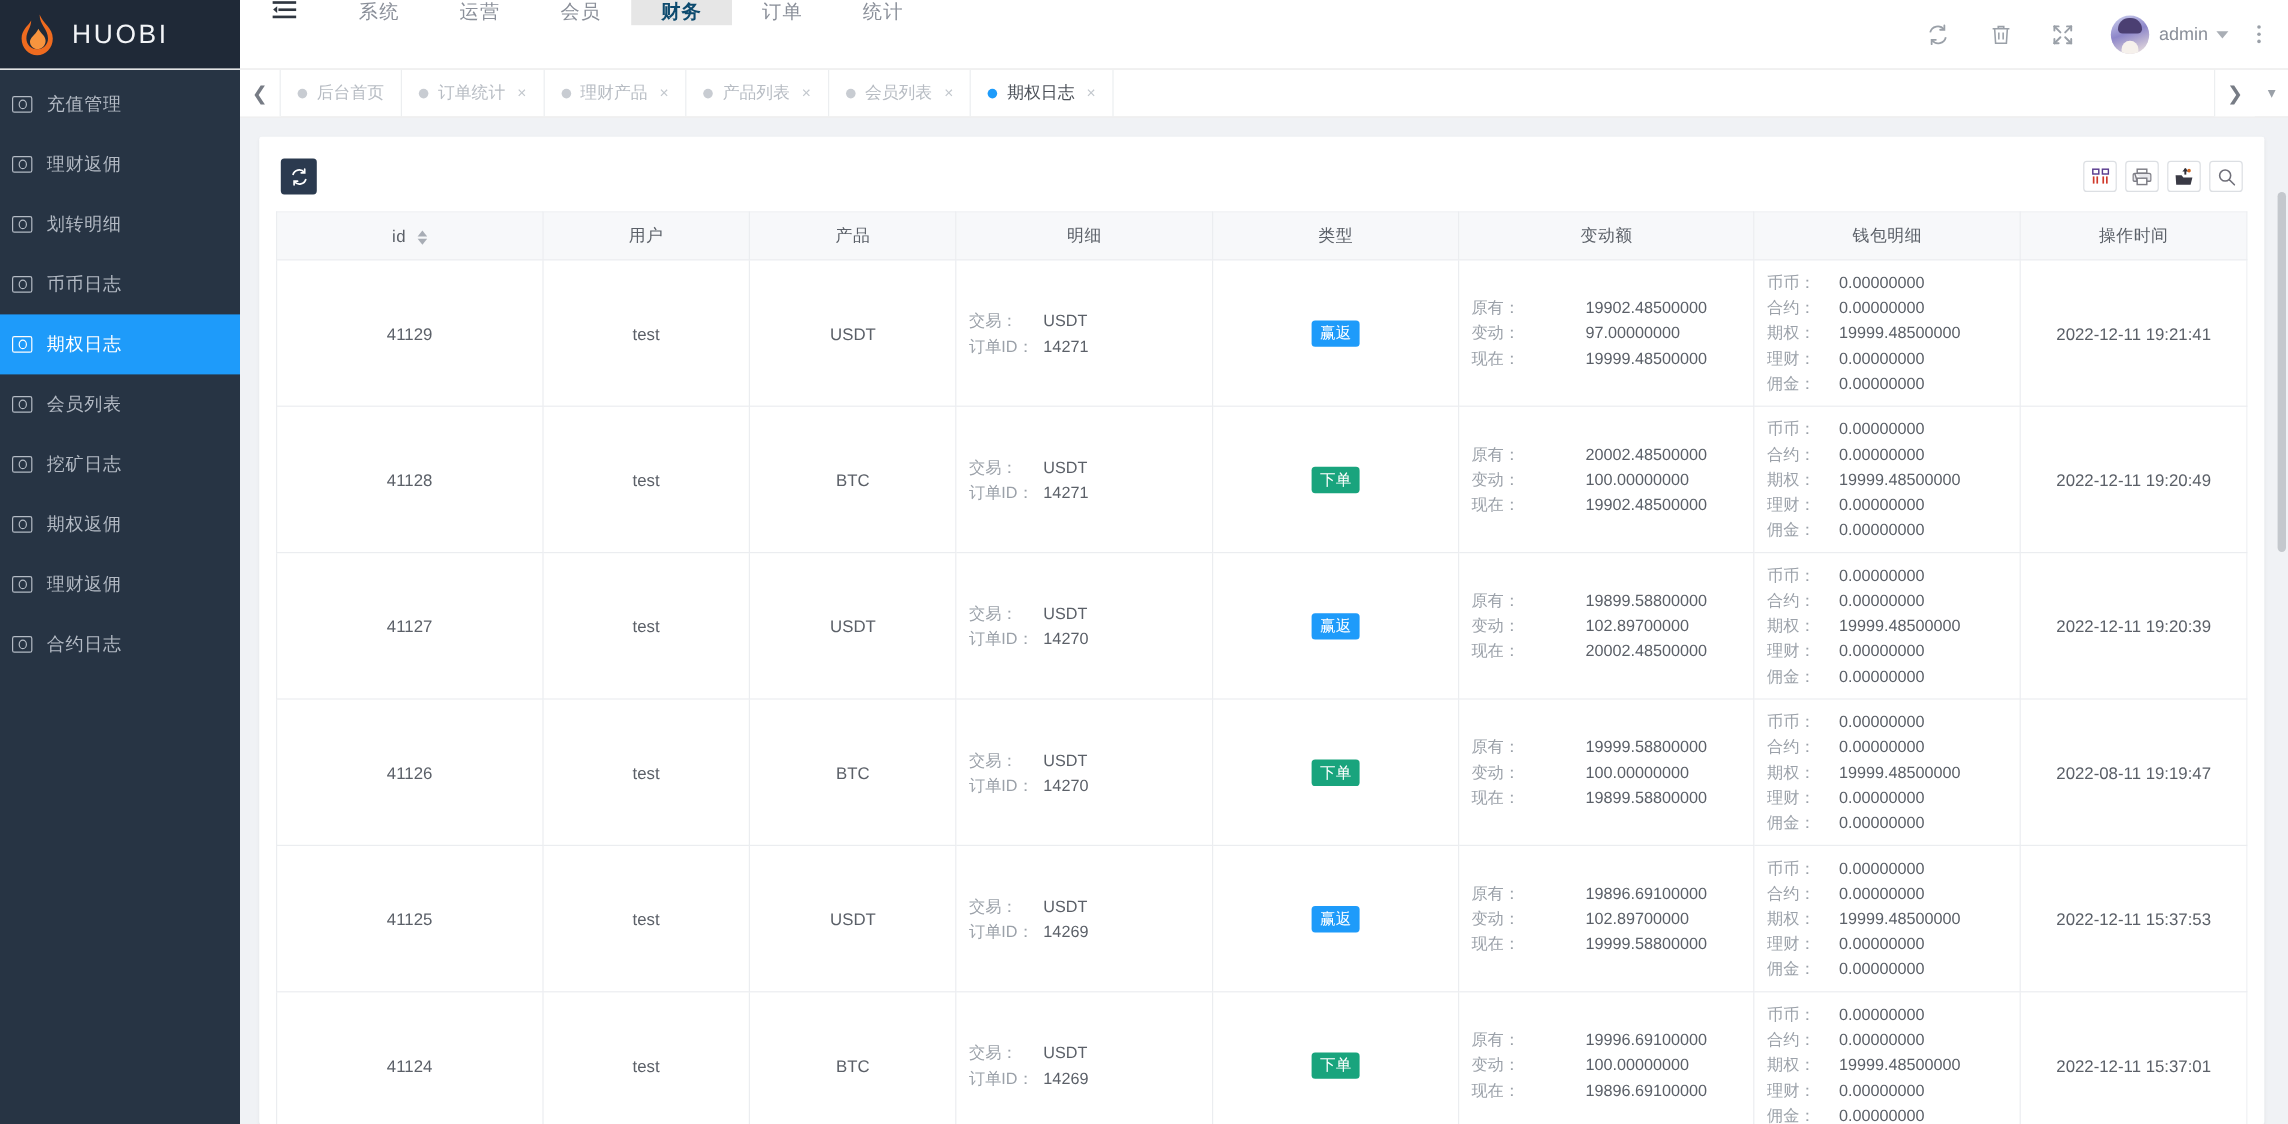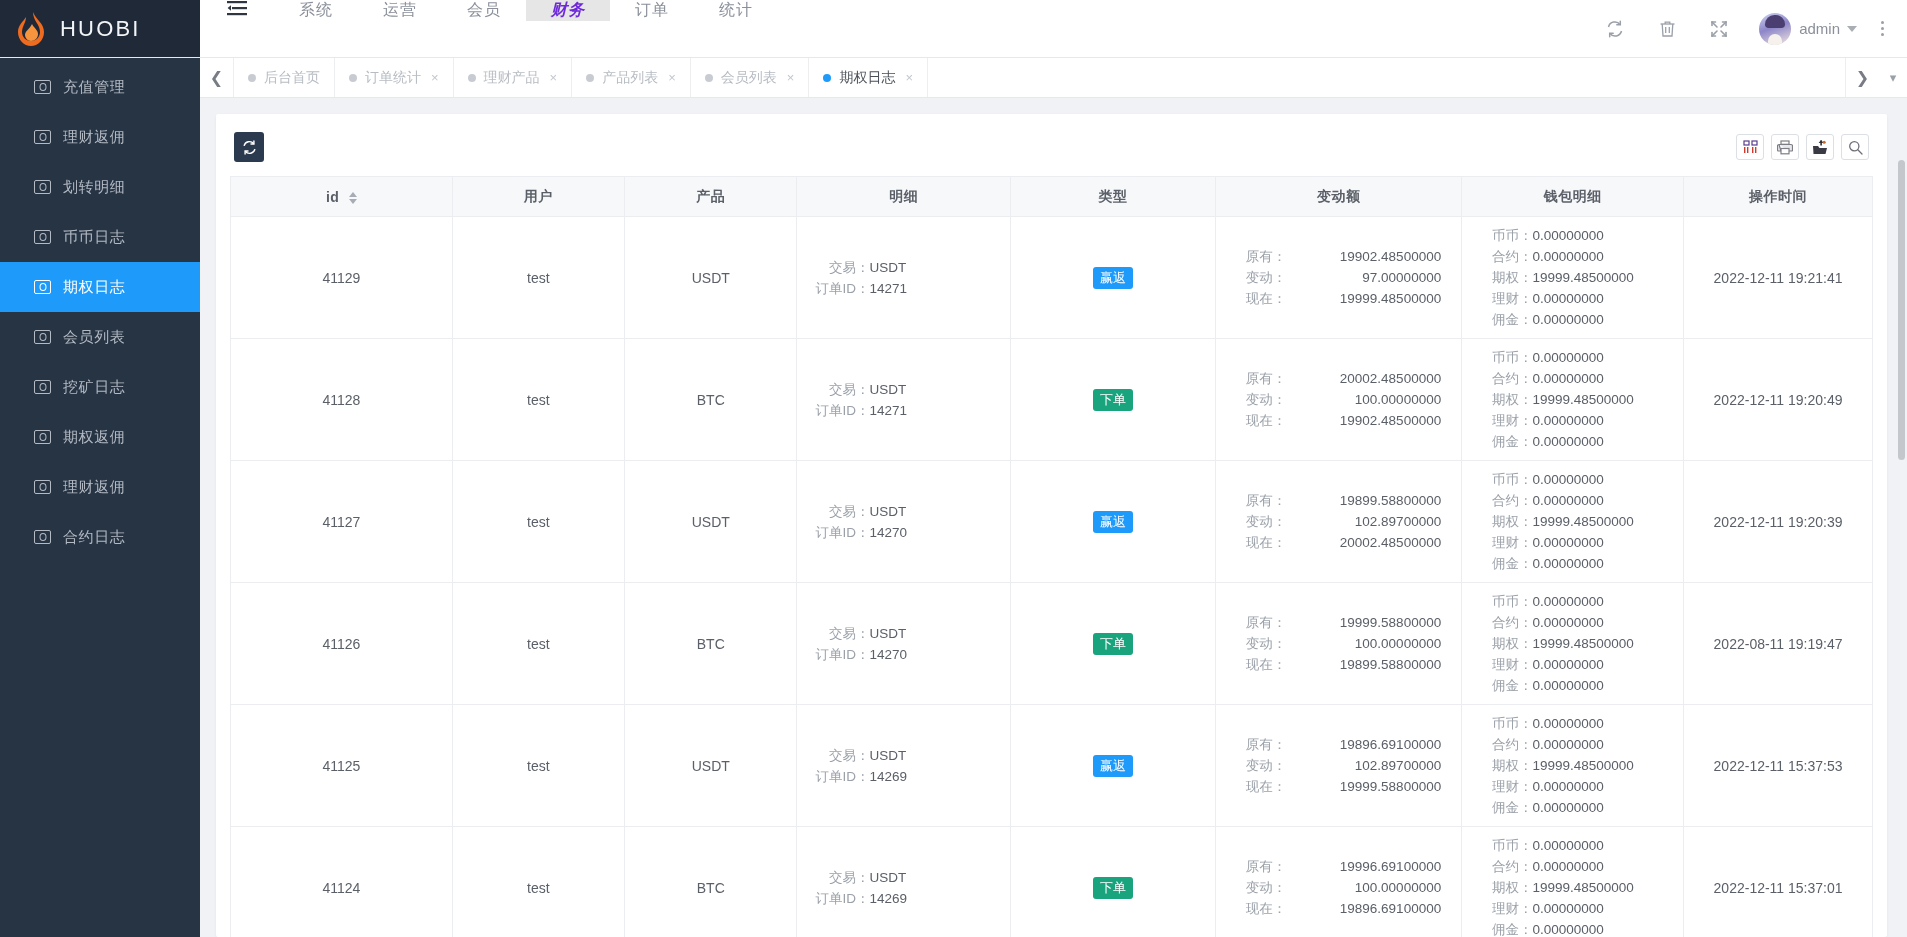--- a/index.html
+++ b/index.html
@@ -37,21 +37,21 @@
   .nav-toggle {
     width: 74px; display: flex; align-items: center; justify-content: center;
     cursor: pointer;
   }
   .nav-item {
     padding: 0 25px;
     display: flex; align-items: center; justify-content: center;
     font-size: 16px; color: #8a8f99; cursor: pointer;
     letter-spacing: 1px;
   }
-  .nav-item.active { background: #e6e6e6; color: #6d28d9; font-weight: bold; font-style: italic; }
+  .nav-item.active { background: #e6e6e6; color: #0c4a6e; font-weight: bold; }
 
   .topbar-right {
     display: flex; align-items: center; gap: 0px; padding-right: 16px;
   }
   .tb-icon {
     width: 52px; height: 58px;
     display: flex; align-items: center; justify-content: center;
     cursor: pointer; color: #9aa0a8;
   }
   .avatar {
@@ -86,21 +86,21 @@
 
   
   .sidebar {
     width: 200px; flex: 0 0 200px;
     background: #273444;
     overflow: hidden;
     padding-top: 4px;
   }
   .side-item {
     height: 50px; display: flex; align-items: center; gap: 12px;
-    padding-left: 34px; color: #b3bac4; font-size: 15px; cursor: pointer;
+    padding-left: 10px; color: #b3bac4; font-size: 15px; cursor: pointer;
     letter-spacing: 0.6px;
   }
   .side-item.active { background: #1e9bfa; color: #ffffff; }
   .side-ico {
     width: 17px; height: 14px; flex: 0 0 17px;
     border: 1.6px solid currentColor; border-radius: 2px;
     position: relative;
   }
   .side-ico::after {
     content: ""; position: absolute; left: 50%; top: 50%;
@@ -161,39 +161,39 @@
   .tool-btn {
     width: 28px; height: 26px; border: 1px solid #dcdfe3; border-radius: 3px;
     background: #fff; display: flex; align-items: center; justify-content: center;
     cursor: pointer;
   }
 
   
   .table-scroll { flex: 1 1 auto; overflow: hidden; min-height: 0; }
   table { width: 100%; border-collapse: collapse; table-layout: fixed; }
   thead th {
-    background: #f7f8fa; color: #5b6068; font-size: 14px; font-weight: bold;
+    background: #f7f8fa; color: #5b6068; font-size: 14px; font-weight: normal;
     height: 40px; border: 1px solid #ebedf0; text-align: center;
     letter-spacing: 0.5px;
   }
   .sort-ar {
     display: inline-flex; flex-direction: column; gap: 2px;
     vertical-align: middle; margin-left: 5px;
   }
   .sort-ar i { display:block; width:0;height:0; border-left:4px solid transparent; border-right:4px solid transparent;}
   .sort-ar i.up { border-bottom: 5px solid #a8adb5; }
   .sort-ar i.dn { border-top: 5px solid #a8adb5; }
 
   tbody td {
     border: 1px solid #ebedf0; height: 112px;
     font-size: 14px; color: #5b6068; text-align: center;
     padding: 8px 10px; vertical-align: middle;
   }
   td.kv { text-align: left; }
-  .kv-row { display: flex; line-height: 21px; font-size: 13.5px; text-align: right; }
+  .kv-row { display: flex; line-height: 21px; font-size: 13.5px; }
   .kv-row .k { color: #9ba1a9; width: 62px; flex: 0 0 62px; }
   .kv-row .v { color: #5b6068; }
   .kv-detail .k { width: 62px; flex: 0 0 62px; }
   .kv-amount .k { width: 60px; flex: 0 0 60px; }
   .kv-amount .v { min-width: 120px; margin-left: 35px; }
   .kv-wallet .k { width: 60px; flex: 0 0 60px; }
 
   .badge {
     display: inline-block; padding: 3px 7px; border-radius: 3px;
     color: #fff; font-size: 13px; line-height: 16px;

